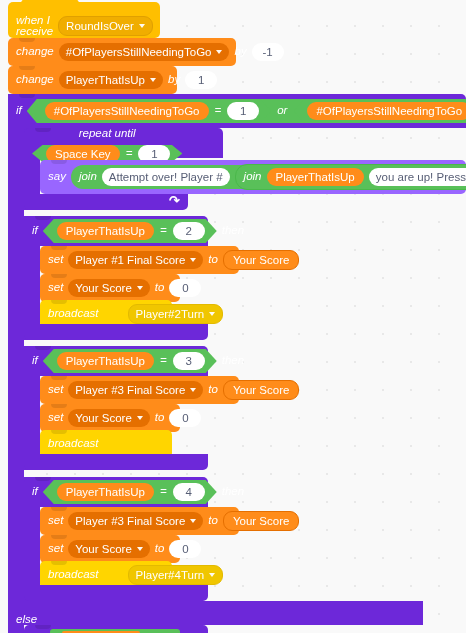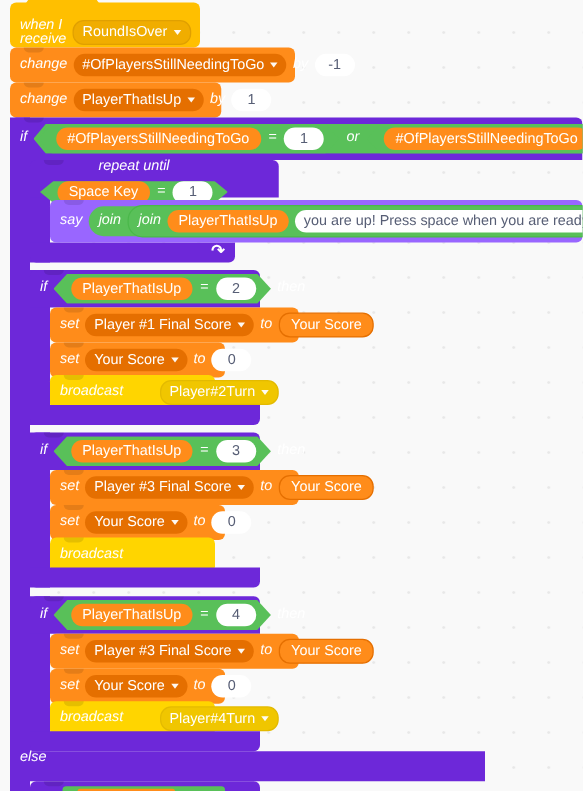--- a/index.html
+++ b/index.html
@@ -165,20 +165,21 @@
 </div>
 <div class="blk c-ctrl c-bot" style="left:24px;top:194px;width:164px;height:16px;">
   <span class="loop-arrow" style="right:8px;top:-1px;">↷</span>
 </div>
 
 <div class="blk stackblk c-looks" style="left:40px;top:160px;width:426px;height:34px;">
   <div class="notch"></div>
   <span class="lbl">say</span>
   <span class="joinblk">
     <span class="lbl">join</span>
+    <span class="oval">Attempt over! Player #</span>
     <span class="joinblk" style="background:#59c059;border:1px solid #4ab84a;">
       <span class="lbl">join</span>
       <span class="repvar">PlayerThatIsUp</span>
       <span class="oval">you are up! Press space when you are ready</span>
     </span>
   </span>
 </div>
 
 <div class="blk c-left c-ctrl" style="left:24px;top:216px;width:16px;height:124px;"></div>
 <div class="blk c-ctrl c-top" style="left:24px;top:216px;width:184px;height:30px;">
@@ -298,21 +299,21 @@
 <div class="blk stackblk c-bcast" style="left:40px;top:561px;width:132px;color:#fff;">
   <div class="notch"></div>
   <span class="lbl">broadcast</span>
   <span class="field c-bcast-f">
     <span>Player#4Turn</span>
     <span class="caret"></span>
   </span>
 </div>
 <div class="blk c-ctrl c-bot" style="left:24px;top:585px;width:184px;height:16px;"></div>
 
-<div class="blk c-ctrl" style="left:8px;top:601px;width:380px;height:24px;display:flex;align-items:flex-start;padding:0 8px;box-sizing:border-box;">
+<div class="blk c-ctrl" style="left:8px;top:601px;width:415px;height:24px;display:flex;align-items:flex-end;padding:0 8px;box-sizing:border-box;">
   <span class="lbl">else</span>
 </div>
 
 <div class="blk c-left c-ctrl" style="left:8px;top:625px;width:16px;height:8px;"></div>
 <div class="blk c-ctrl" style="left:24px;top:625px;width:184px;height:8px;border-radius:5px 5px 0 0;">
   <div class="notch"></div>
 </div>
 <div class="blk" style="left:50px;top:629px;width:130px;height:4px;background:#59c059;border-radius:3px 3px 0 0;"></div>
 <div class="blk" style="left:62px;top:631px;width:78px;height:2px;background:#ff8c1a;border-radius:2px 2px 0 0;"></div>
 

